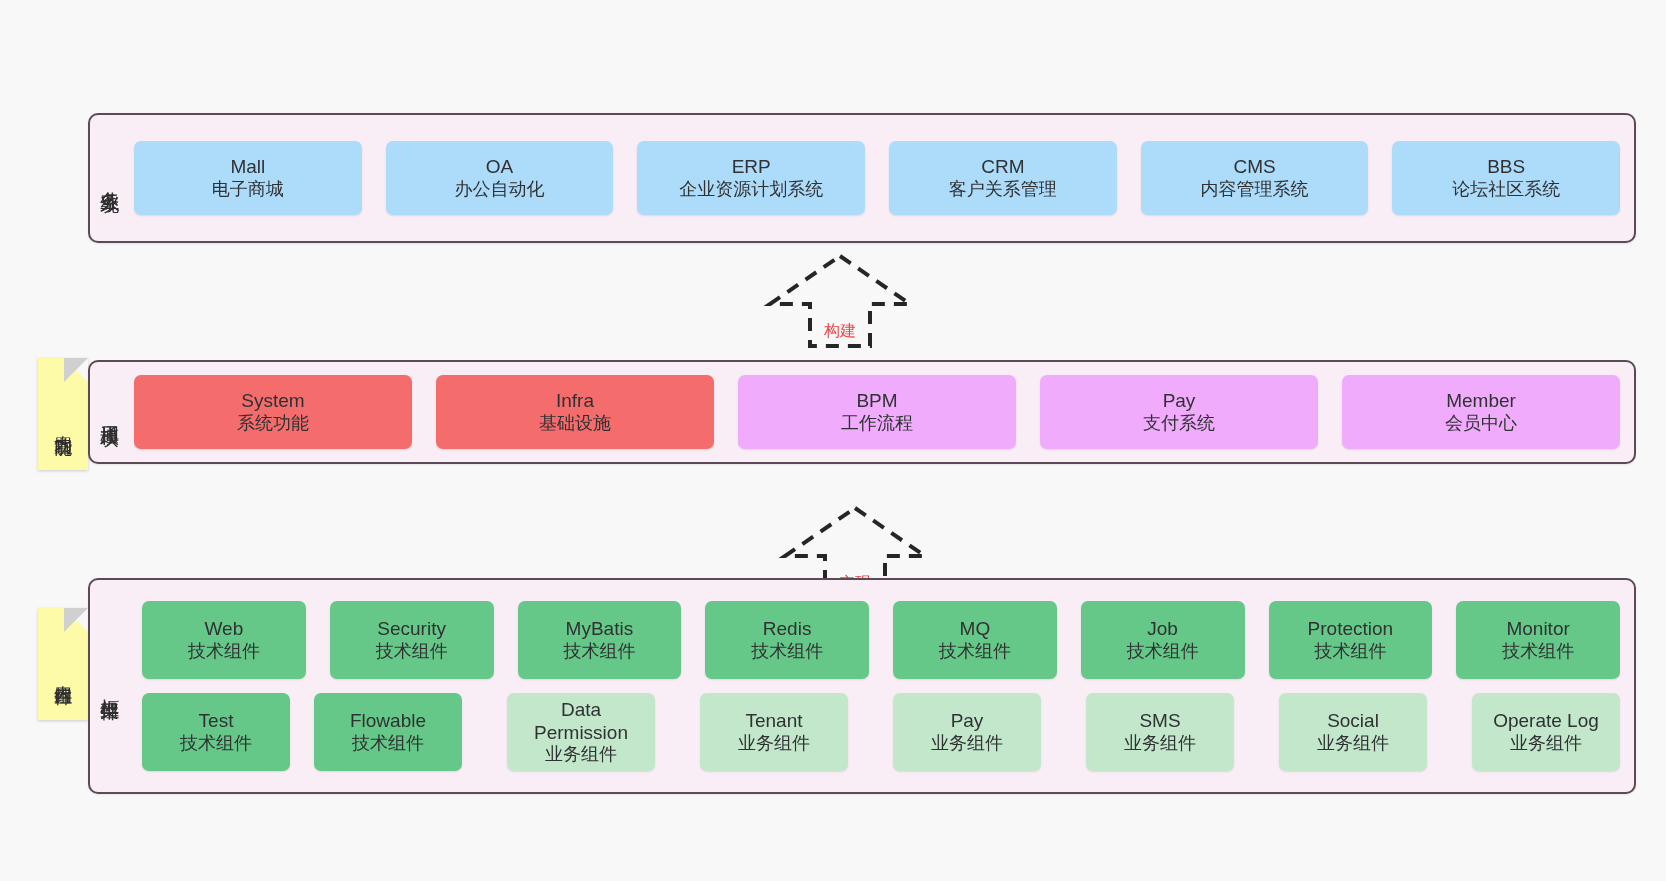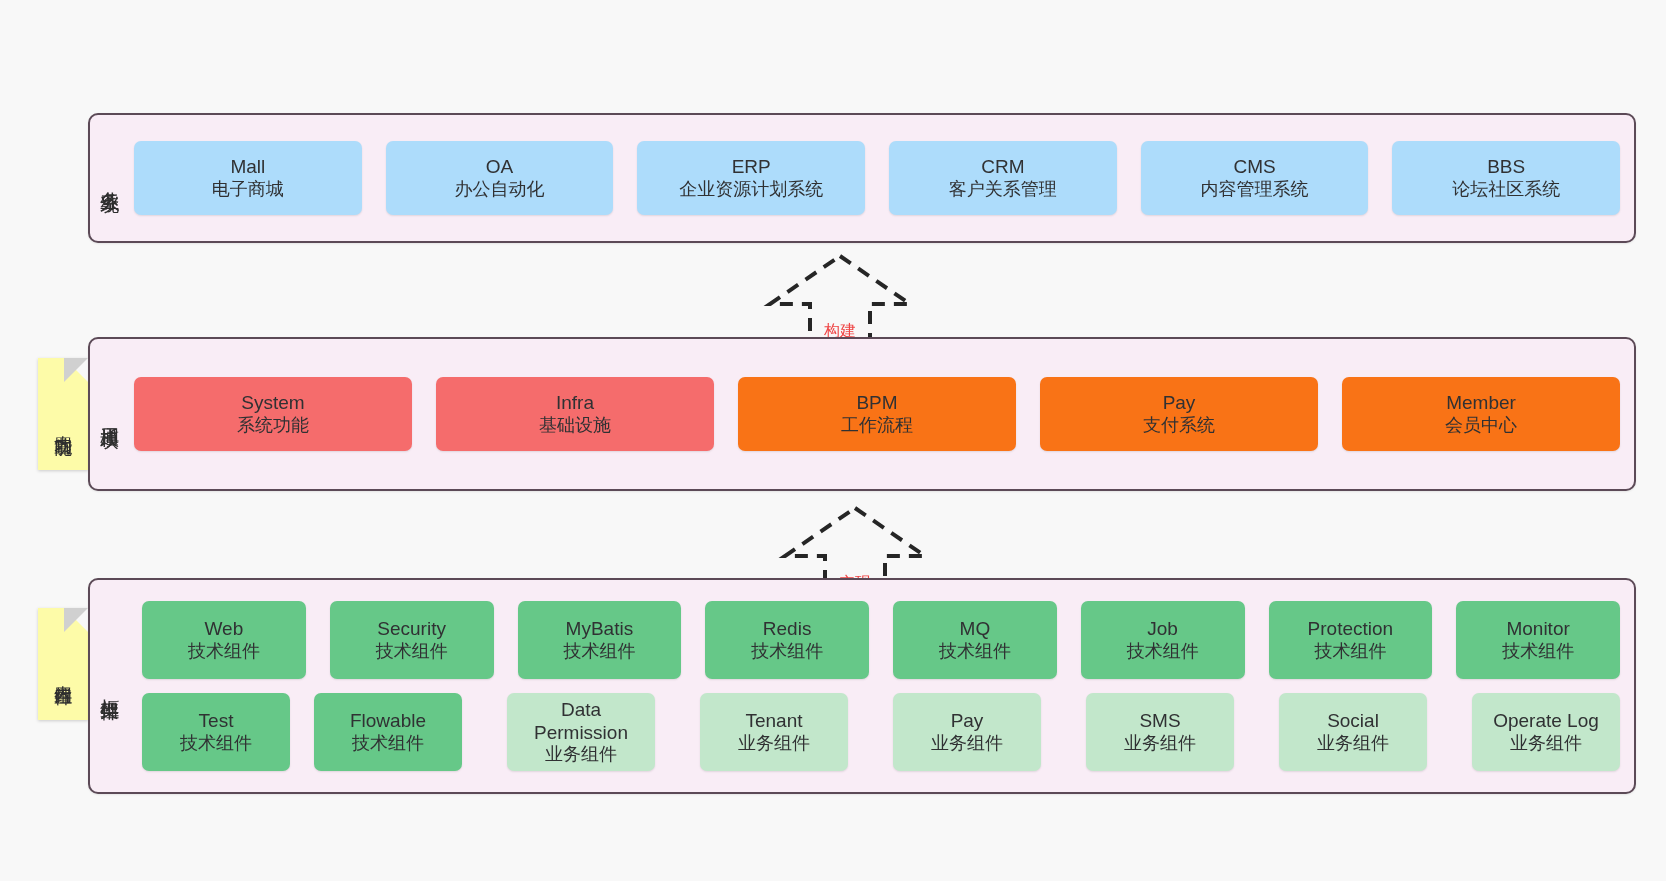--- a/index.html
+++ b/index.html
@@ -72,29 +72,29 @@
     box-sizing: border-box;
     padding: 4px 6px;
     line-height: 1.22;
     box-shadow: 0 1px 2px rgba(0,0,0,0.10);
   }
   .box .t1 { font-size: 19px; }
   .box .t2 { font-size: 18px; }
 
   .box.blue       { background: #ADDCFB; }
   .box.red        { background: #F56C6C; }
-  .box.pink       { background: #f97316; }
+  .box.pink       { background: #f0abfc; }
   .box.green      { background: #66C888; }
   .box.lightgreen { background: #C2E7CB; margin-left: 21px; }
 
   
   #layer-business { left: 88px;  top: 113px; width: 1548px; height: 130px; }
   #layer-business .box { height: 74px; }
 
-  #layer-common   { left: 88px;  top: 337px; width: 1548px; height: 154px; }
+  #layer-common   { left: 88px;  top: 360px; width: 1548px; height: 104px; }
   #layer-common .box { height: 74px; }
 
   #layer-framework{ left: 88px;  top: 578px; width: 1548px; height: 216px; gap: 8px; }
   #layer-framework .box { height: 78px; }
 
   
   .sticky {
     position: absolute;
     width: 50px;
     background: #FDFBA8;

